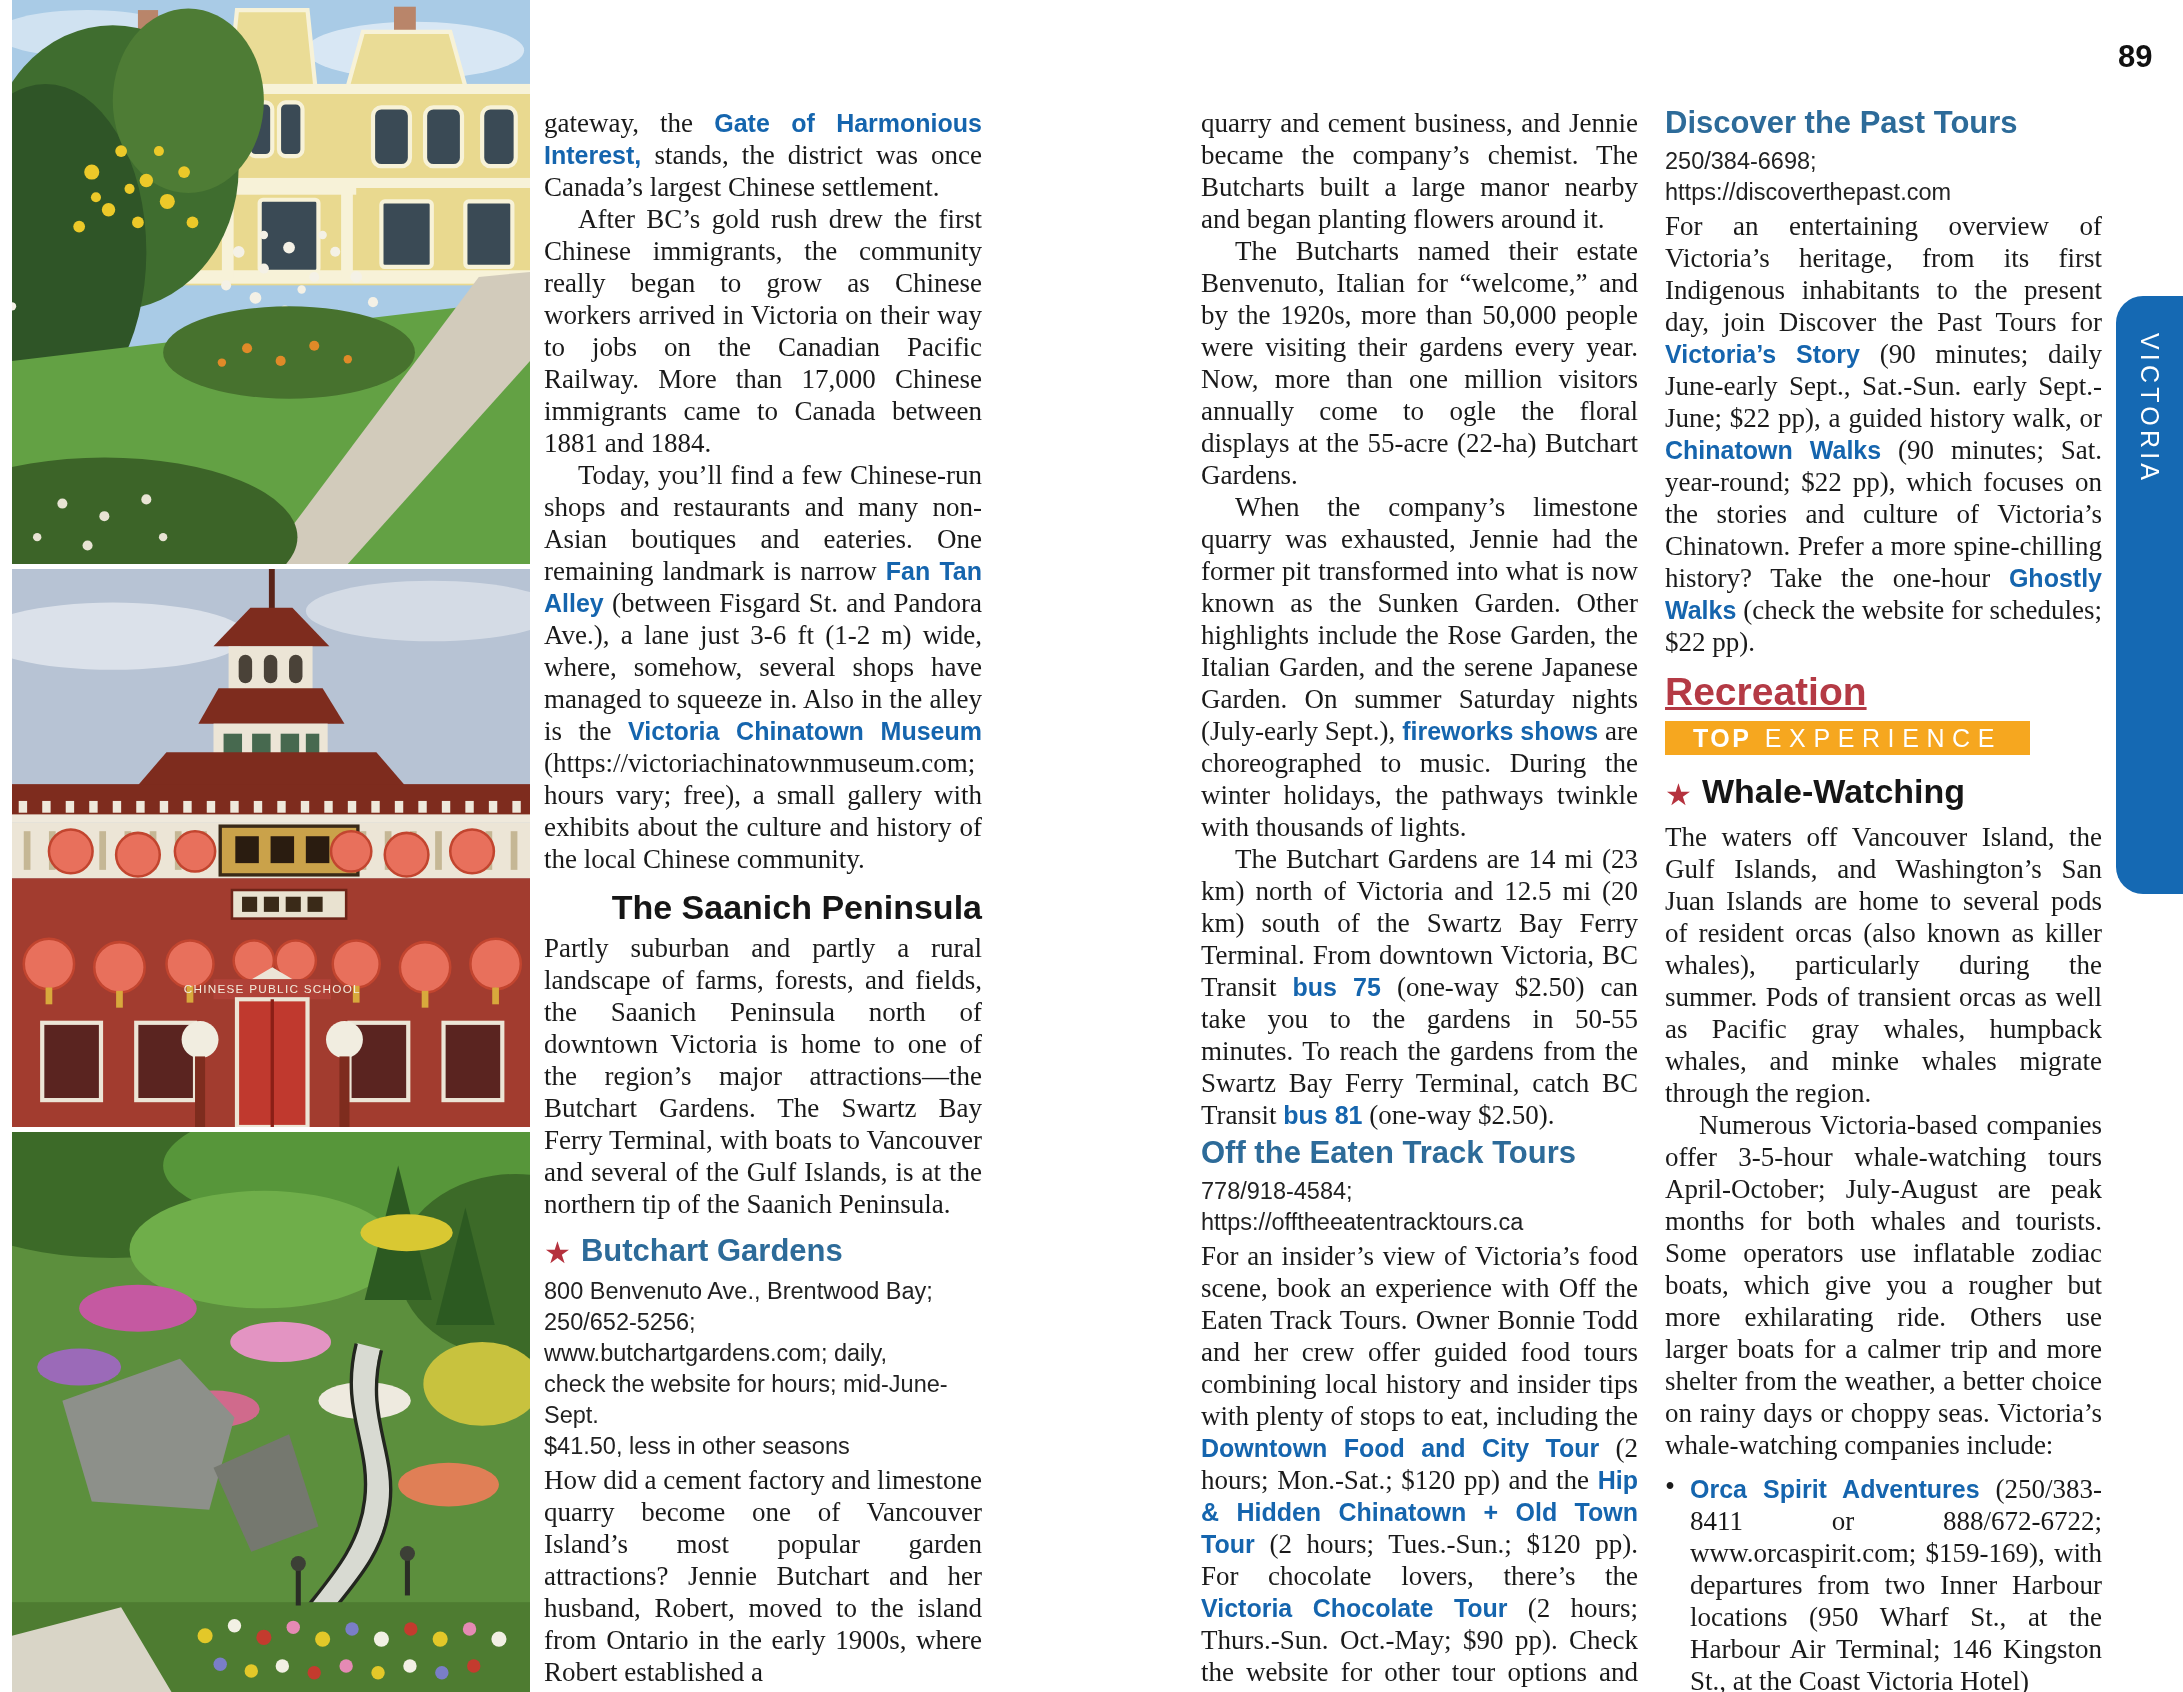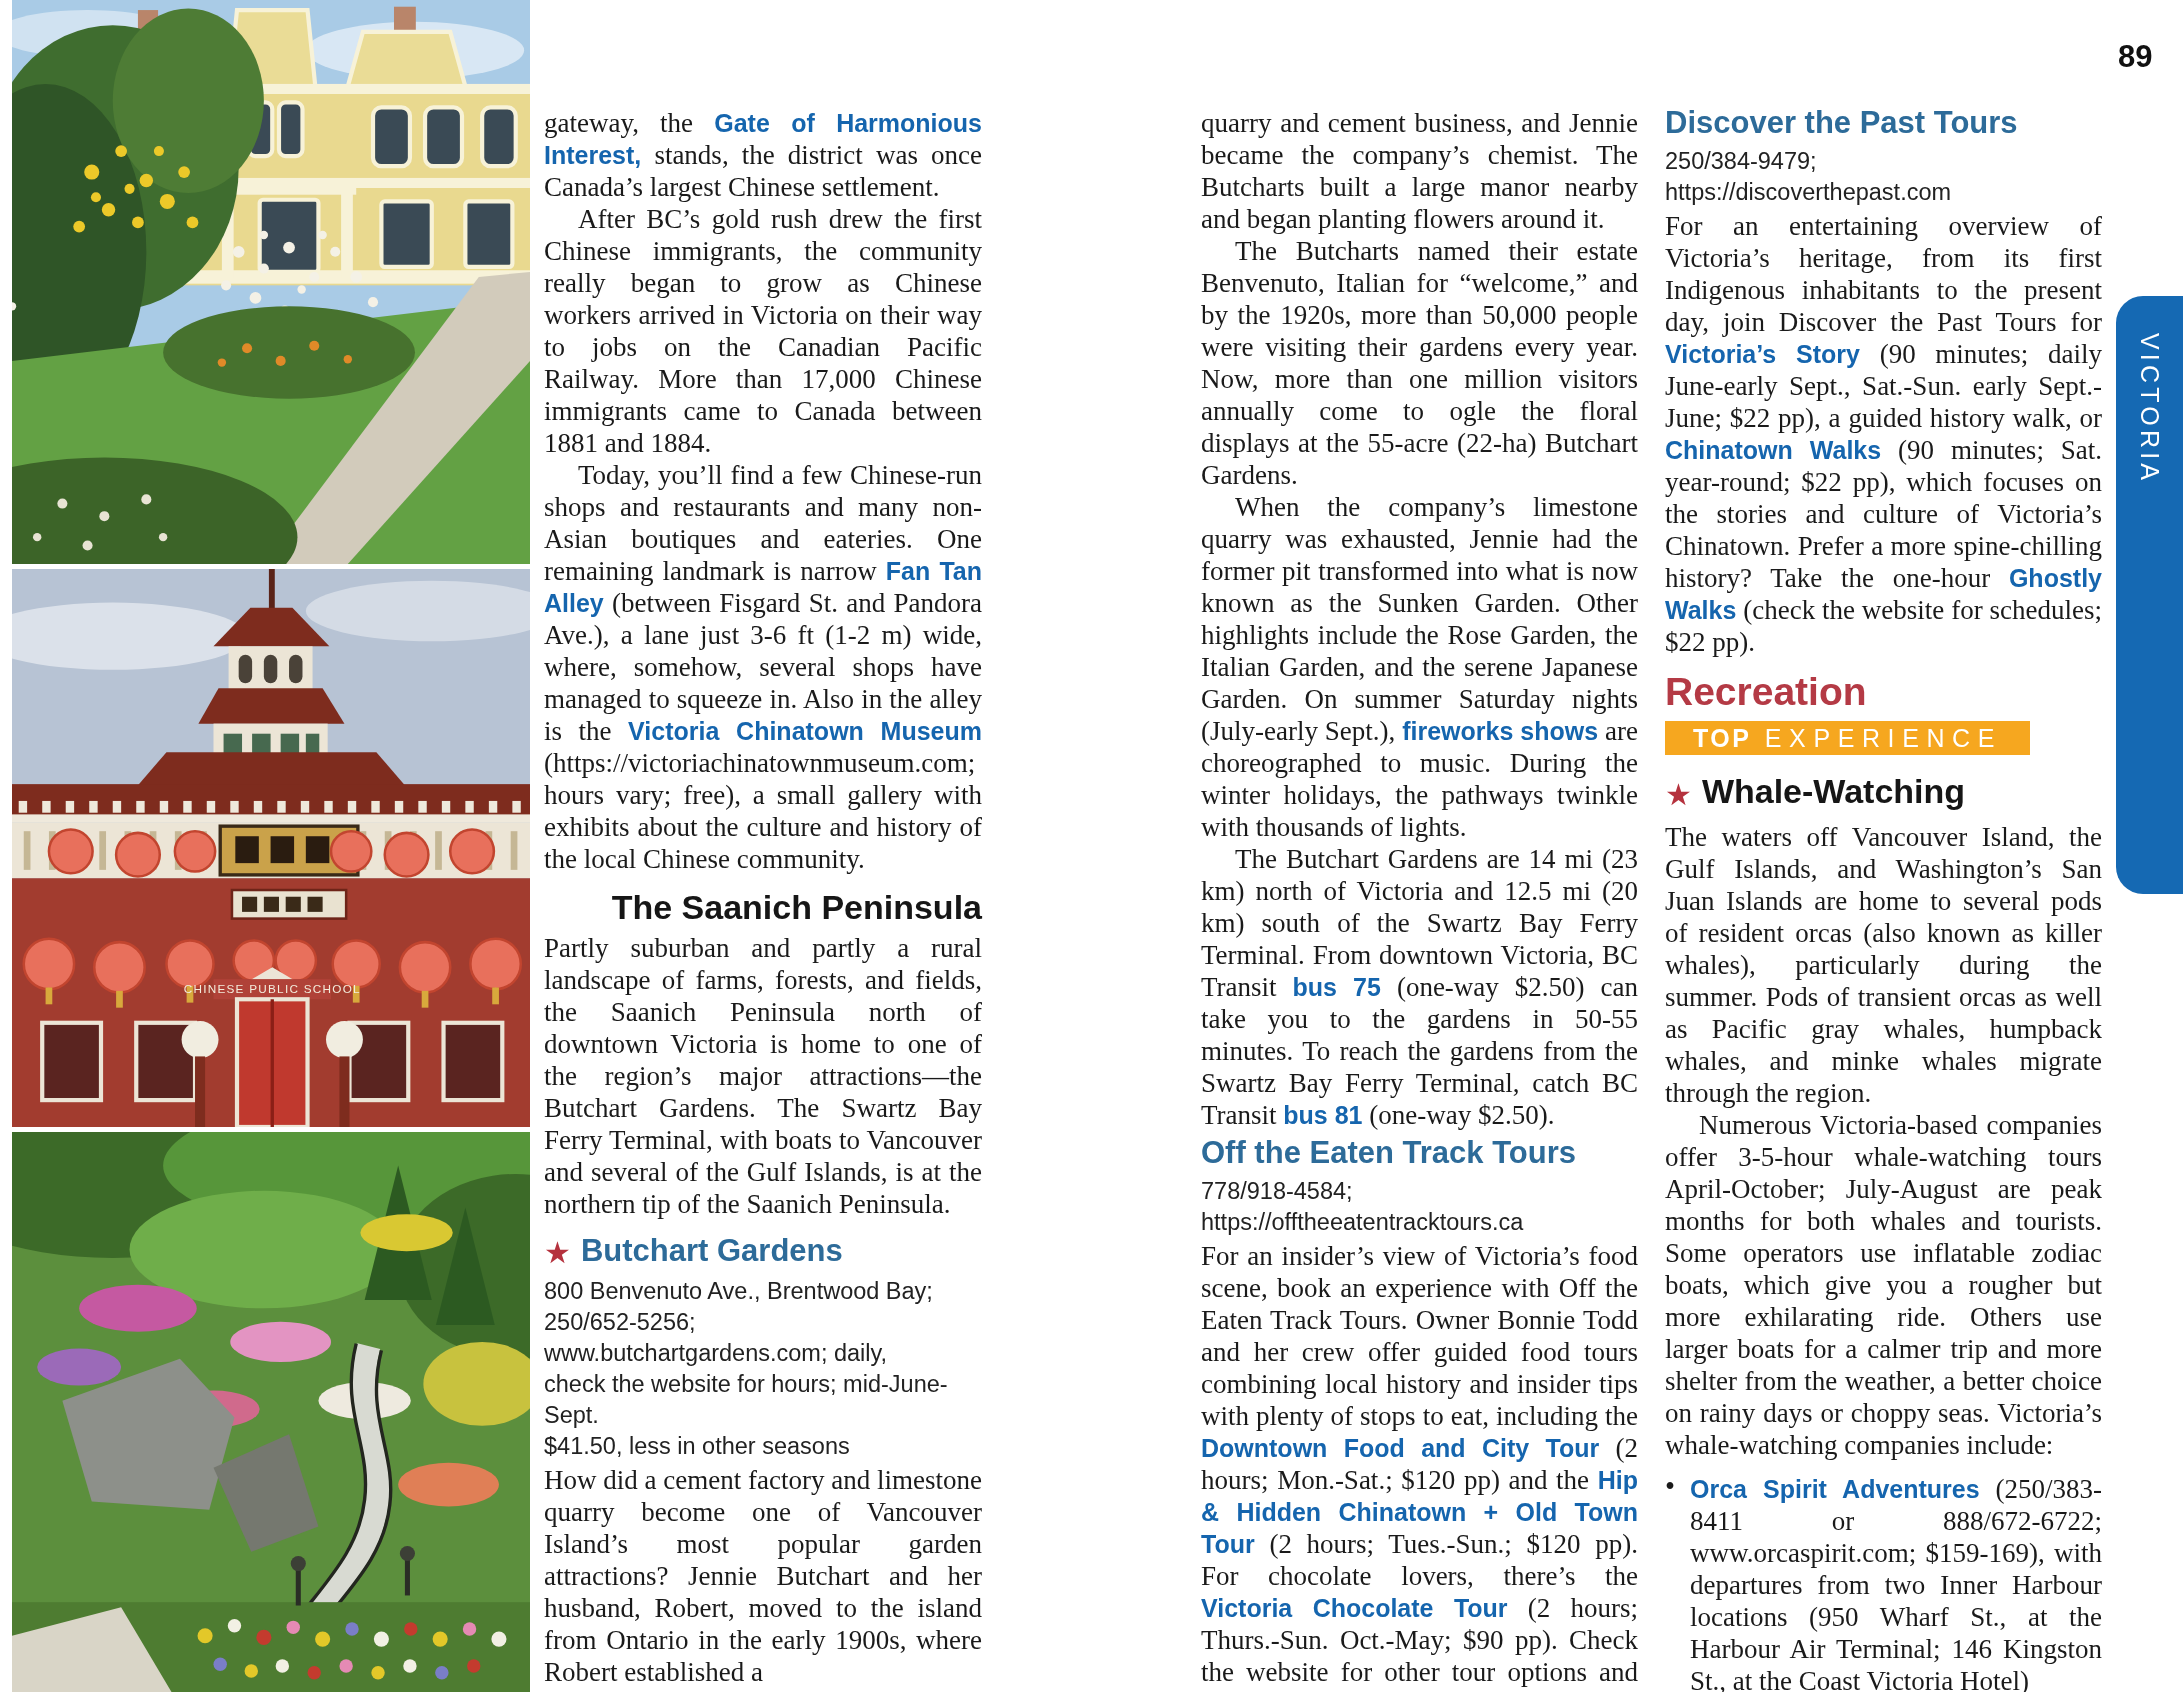--- a/index.html
+++ b/index.html
@@ -25,21 +25,21 @@
   .seg-b{font-family:"Liberation Sans","DejaVu Sans",sans-serif;font-weight:bold;color:#1565ae;font-size:25px;}
 
   .h-red{font-family:"Liberation Sans","DejaVu Sans",sans-serif;font-weight:bold;font-size:39px;line-height:42px;color:#b43a45;text-align:left;margin:0;}
   .h-black{font-family:"Liberation Sans","DejaVu Sans",sans-serif;font-weight:bold;font-size:34px;line-height:39px;color:#161616;text-align:left;margin:0;}
   .h-blue{font-family:"Liberation Sans","DejaVu Sans",sans-serif;font-weight:bold;font-size:31px;line-height:37px;color:#2d6b99;text-align:left;margin:0;}
   .h-saanich{margin:13.4px 0 5px;text-align:right;}
   .h-butchart{margin:11.8px 0 5px;}
   .h-tours{margin:11.8px 0 0;}
   .h-eaten{margin:3.4px 0 5px;}
   .h-discover{margin:0 0 5px;}
-  .h-recreation{margin:13.4px 0 0;}
+  .h-recreation{margin:13.4px 0 0;text-decoration:underline;}
   .h-whale{margin:17px 0 6.7px;font-size:34px;}
   .star{color:#b5323e;font-family:"DejaVu Sans",sans-serif;font-size:30px;margin-right:10px;vertical-align:-1.7px;}
 
   .addr{font-family:"Liberation Sans","DejaVu Sans",sans-serif;font-size:23.5px;line-height:31px;text-align:left;white-space:pre-line;color:#222;margin:0 0 1.7px;}
 
   .rule{border:none;border-top:2.5px solid #1a1a1a;margin:15px 0 0;}
   .caption{font-family:"Liberation Sans","DejaVu Sans",sans-serif;font-size:24px;line-height:36px;text-align:left;margin:15px 0 0;color:#141414;}
 
   .banner{width:365px;height:34px;background:#f6a71f;display:flex;align-items:center;justify-content:center;gap:13.4px;margin:8.4px 0 0;}
   .banner .bt{color:#fff;font-family:"Liberation Sans","DejaVu Sans",sans-serif;font-weight:bold;font-size:25px;letter-spacing:2.5px;}
@@ -344,21 +344,21 @@
     <p class="body ind"><span class="seg-t">The Butcharts named their estate Benvenuto, Italian for “welcome,” and by the 1920s, more than 50,000 people were visiting their gardens every year. Now, more than one million visitors annually come to ogle the floral displays at the 55-acre (22-ha) Butchart Gardens.</span></p>
     <p class="body ind"><span class="seg-t">When the company’s limestone quarry was exhausted, Jennie had the former pit transformed into what is now known as the Sunken Garden. Other highlights include the Rose Garden, the Italian Garden, and the serene Japanese Garden. On summer Saturday nights (July-early Sept.), </span><span class="seg-b">fireworks shows</span><span class="seg-t"> are choreographed to music. During the winter holidays, the pathways twinkle with thousands of lights.</span></p>
     <p class="body ind"><span class="seg-t">The Butchart Gardens are 14 mi (23 km) north of Victoria and 12.5 mi (20 km) south of the Swartz Bay Ferry Terminal. From downtown Victoria, BC Transit </span><span class="seg-b">bus 75</span><span class="seg-t"> (one-way $2.50) can take you to the gardens in 50-55 minutes. To reach the gardens from the Swartz Bay Ferry Terminal, catch BC Transit </span><span class="seg-b">bus 81</span><span class="seg-t"> (one-way $2.50).</span></p>
     <h3 class="h-blue h-eaten">Off the Eaten Track Tours</h3>
     <div class="addr">778/918-4584; https://offtheeatentracktours.ca</div>
     <p class="body"><span class="seg-t">For an insider’s view of Victoria’s food scene, book an experience with Off the Eaten Track Tours. Owner Bonnie Todd and her crew offer guided food tours combining local history and insider tips with plenty of stops to eat, including the </span><span class="seg-b">Downtown Food and City Tour</span><span class="seg-t"> (2 hours; Mon.-Sat.; $120 pp) and the </span><span class="seg-b">Hip &amp; Hidden Chinatown + Old Town Tour</span><span class="seg-t"> (2 hours; Tues.-Sun.; $120 pp). For chocolate lovers, there’s the </span><span class="seg-b">Victoria Chocolate Tour</span><span class="seg-t"> (2 hours; Thurs.-Sun. Oct.-May; $90 pp). Check the website for other tour options and specific tour times.</span></p>
   </div>
 
   <div class="col col3">
     <h3 class="h-blue h-discover">Discover the Past Tours</h3>
-    <div class="addr">250/384-9479; https://discoverthepast.com</div>
+    <div class="addr">250/384-6698; https://discoverthepast.com</div>
     <p class="body"><span class="seg-t">For an entertaining overview of Victoria’s heritage, from its first Indigenous inhabitants to the present day, join Discover the Past Tours for </span><span class="seg-b">Victoria’s Story</span><span class="seg-t"> (90 minutes; daily June-early Sept., Sat.-Sun. early Sept.-June; $22 pp), a guided history walk, or </span><span class="seg-b">Chinatown Walks</span><span class="seg-t"> (90 minutes; Sat. year-round; $22 pp), which focuses on the stories and culture of Victoria’s Chinatown. Prefer a more spine-chilling history? Take the one-hour </span><span class="seg-b">Ghostly Walks</span><span class="seg-t"> (check the website for schedules; $22 pp).</span></p>
     <h1 class="h-red h-recreation">Recreation</h1>
     <div class="banner">
       <span class="bt">TOP</span>
       <span class="be">EXPERIENCE</span>
     </div>
     <h2 class="h-black h-whale"><span class="star">★</span><span>Whale-Watching</span></h2>
     <p class="body"><span class="seg-t">The waters off Vancouver Island, the Gulf Islands, and Washington’s San Juan Islands are home to several pods of resident orcas (also known as killer whales), particularly during the summer. Pods of transient orcas as well as Pacific gray whales, humpback whales, and minke whales migrate through the region.</span></p>
     <p class="body ind"><span class="seg-t">Numerous Victoria-based companies offer 3-5-hour whale-watching tours April-October; July-August are peak months for both whales and tourists. Some operators use inflatable zodiac boats, which give you a rougher but more exhilarating ride. Others use larger boats for a calmer trip and more shelter from the weather, a better choice on rainy days or choppy seas. Victoria’s whale-watching companies include:</span></p>
     <ul class="ops">

